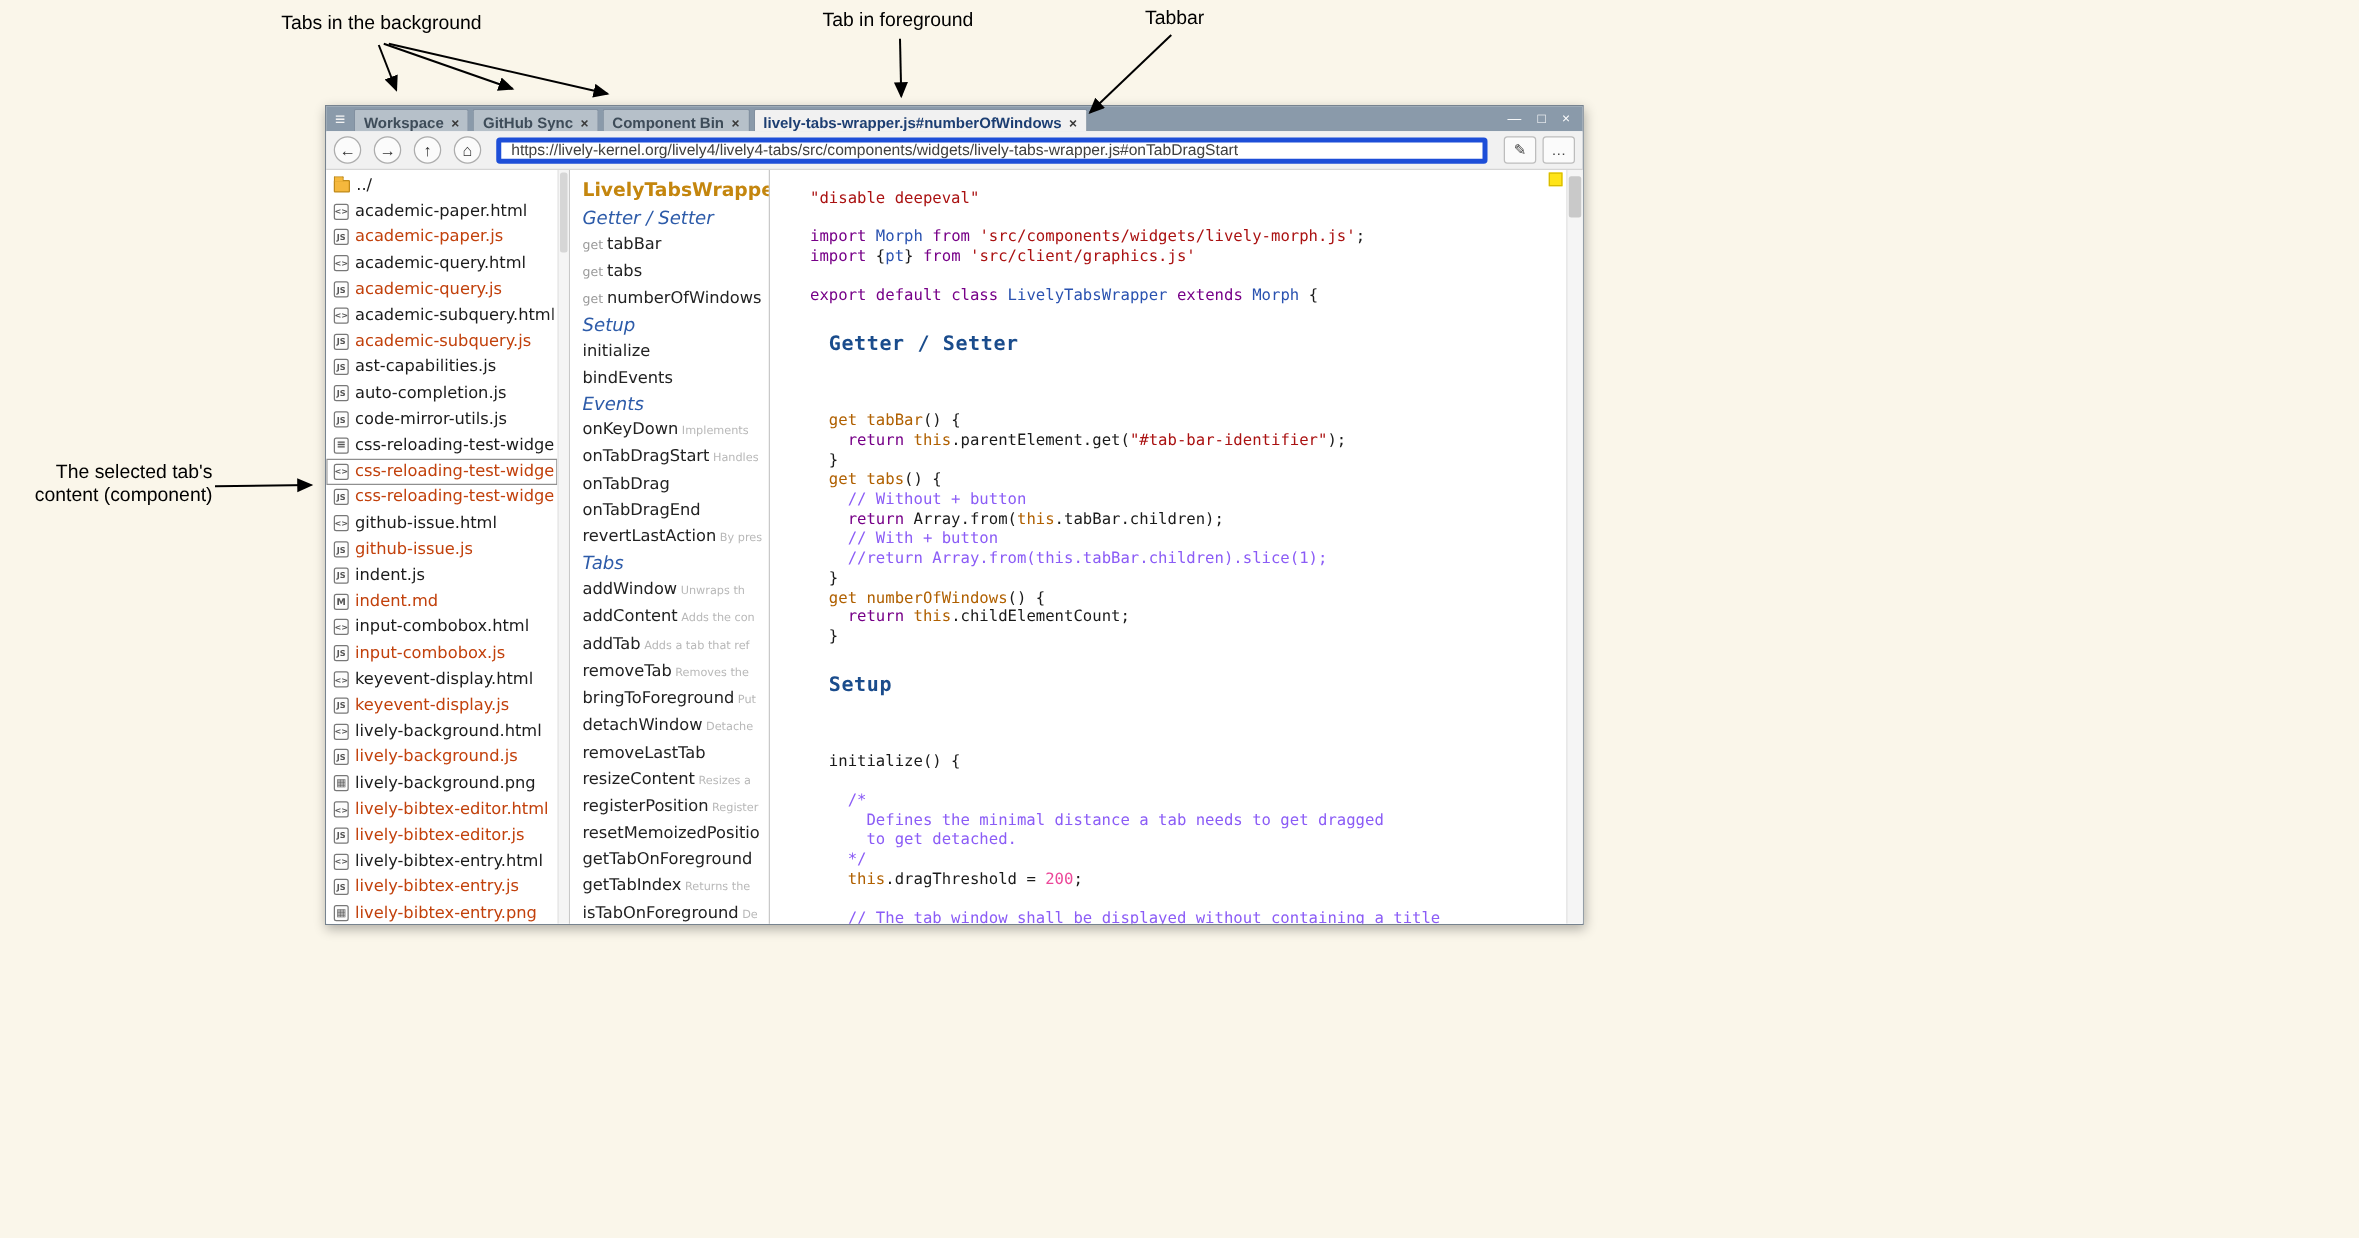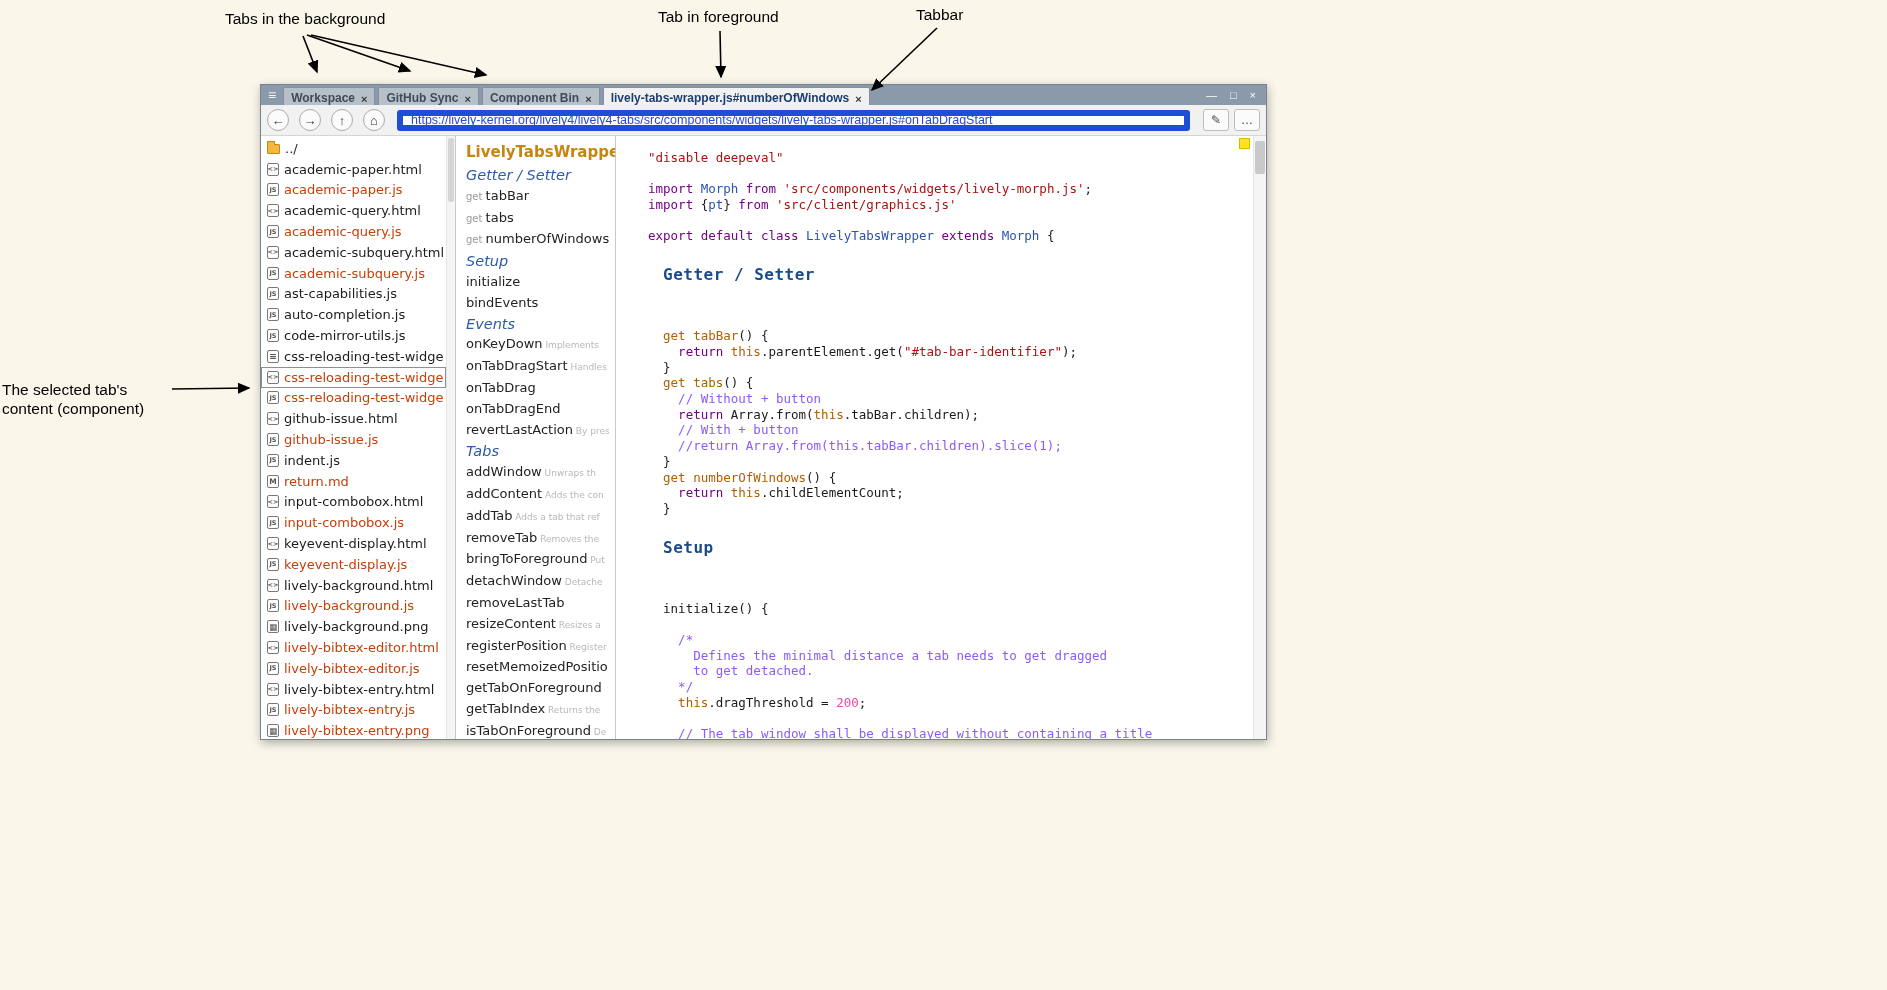--- a/index.html
+++ b/index.html
@@ -3,39 +3,39 @@
 <meta charset="utf-8">
 <style>
   *{box-sizing:border-box;margin:0;padding:0}
   html,body{width:1887px;height:990px}
   body{position:relative;background:#faf6ea;font-family:"Liberation Sans",sans-serif;overflow:hidden}
 
   
   .arrows{position:absolute;left:0;top:0;width:1887px;height:990px;pointer-events:none;z-index:40}
   .arrows line{stroke:#000;stroke-width:1.6}
   .anno{position:absolute;color:#000;font-size:15.5px;z-index:41;white-space:nowrap}
-  .anno-left{left:2px;top:380px;width:168px;text-align:left;line-height:19px;white-space:normal}
+  .anno-left{left:2px;top:368px;width:168px;text-align:right;line-height:19px;white-space:normal}
 
   
   .window{position:absolute;left:260px;top:84px;width:1007px;height:656px;background:#fff;border:1px solid #77838f;box-shadow:1px 3px 9px rgba(0,0,0,.3);display:flex;flex-direction:column;z-index:10}
 
   
   .tabbar{height:20px;background:#8a9aaa;display:flex;align-items:flex-end;flex:0 0 auto}
   .hamburger{color:#f2f2f2;font-size:14px;line-height:20px;padding:0 7px;align-self:center}
   .tabstrip{display:flex;align-items:flex-end;height:100%;gap:3px;overflow:hidden}
   .tab{height:18px;display:flex;align-items:flex-end;gap:6px;padding:0 7px;background:#b6c0c9;border:1px solid #8290a0;border-bottom:none;border-radius:2px 2px 0 0;font-size:12px;font-weight:bold;color:#3e4c59;white-space:nowrap}
   .tab.active{background:#f1f1f1;color:#1c3e72}
   .tab-label{white-space:nowrap}
   .tab-close{font-size:11px;font-weight:bold;color:#3a3a3a}
   .win-controls{margin-left:auto;display:flex;gap:13px;align-items:center;align-self:center;padding:0 10px;color:#fff;font-size:11px;line-height:20px}
 
   
   .navbar{height:31px;background:#f1f1f1;border-bottom:1px solid #d5d5d5;display:flex;align-items:center;padding:0 6px;flex:0 0 auto}
   .navbtn{width:22px;height:22px;border-radius:50%;border:1px solid #adadad;background:#fbfbfb;color:#333;font-size:13px;text-align:center;margin-right:10px;font-family:inherit;padding:0;line-height:1}
-  .url{flex:1;height:21px;border:6px solid #1d4ed8;border-radius:3px;background:#fff;font-family:"Liberation Sans",sans-serif;font-size:12.5px;color:#1d4ed8;padding:0 8px;margin:0 8px 0 2px}
+  .url{flex:1;height:21px;border:4px solid #1d4ed8;border-radius:3px;background:#fff;font-family:"Liberation Sans",sans-serif;font-size:12.5px;color:#404040;padding:0 8px;margin:0 8px 0 2px}
   .toolbtn{width:26px;height:22px;border:1px solid #bdbdbd;border-radius:3px;background:#fbfbfb;color:#444;font-size:12px;margin-left:5px;padding:0;font-family:inherit}
 
   
   .content{flex:1;display:flex;min-height:0;background:#fff}
 
   
   .filepanel{width:195px;flex:0 0 auto;border-right:1px solid #c9c9c9;position:relative;overflow:hidden;background:#fff}
   .filelist{position:absolute;left:0;top:2px;right:9px;bottom:0;overflow:hidden}
   .file-row{display:flex;align-items:center;gap:5px;height:20.8px;padding:0 3px 0 6px;font-size:13px;font-family:"DejaVu Sans",sans-serif;color:#1c1c1c;white-space:nowrap;overflow:hidden}
   .file-row.muted .fname{color:#c2410c}
@@ -206,21 +206,21 @@
           <div class="file-row muted">
             <span class="ficon ficon-js">JS</span>
             <span class="fname">github-issue.js</span>
           </div>
           <div class="file-row">
             <span class="ficon ficon-js">JS</span>
             <span class="fname">indent.js</span>
           </div>
           <div class="file-row muted">
             <span class="ficon ficon-md">M</span>
-            <span class="fname">return.md</span>
+            <span class="fname">indent.md</span>
           </div>
           <div class="file-row">
             <span class="ficon ficon-html">&lt;&gt;</span>
             <span class="fname">input-combobox.html</span>
           </div>
           <div class="file-row muted">
             <span class="ficon ficon-js">JS</span>
             <span class="fname">input-combobox.js</span>
           </div>
           <div class="file-row">

